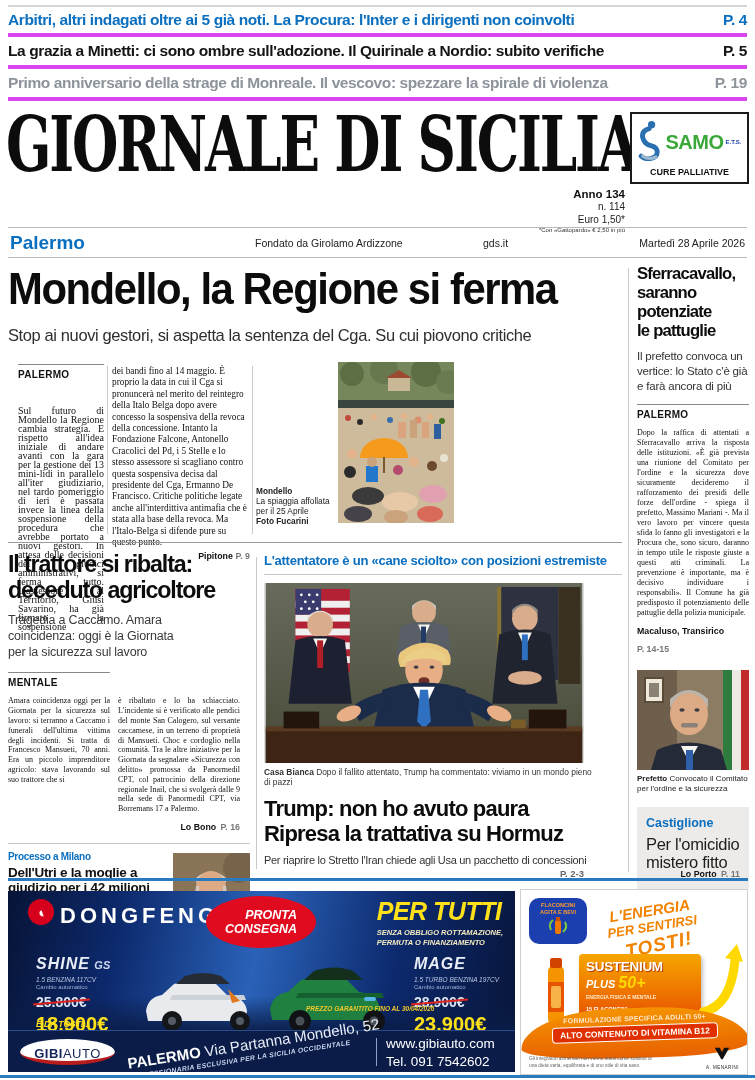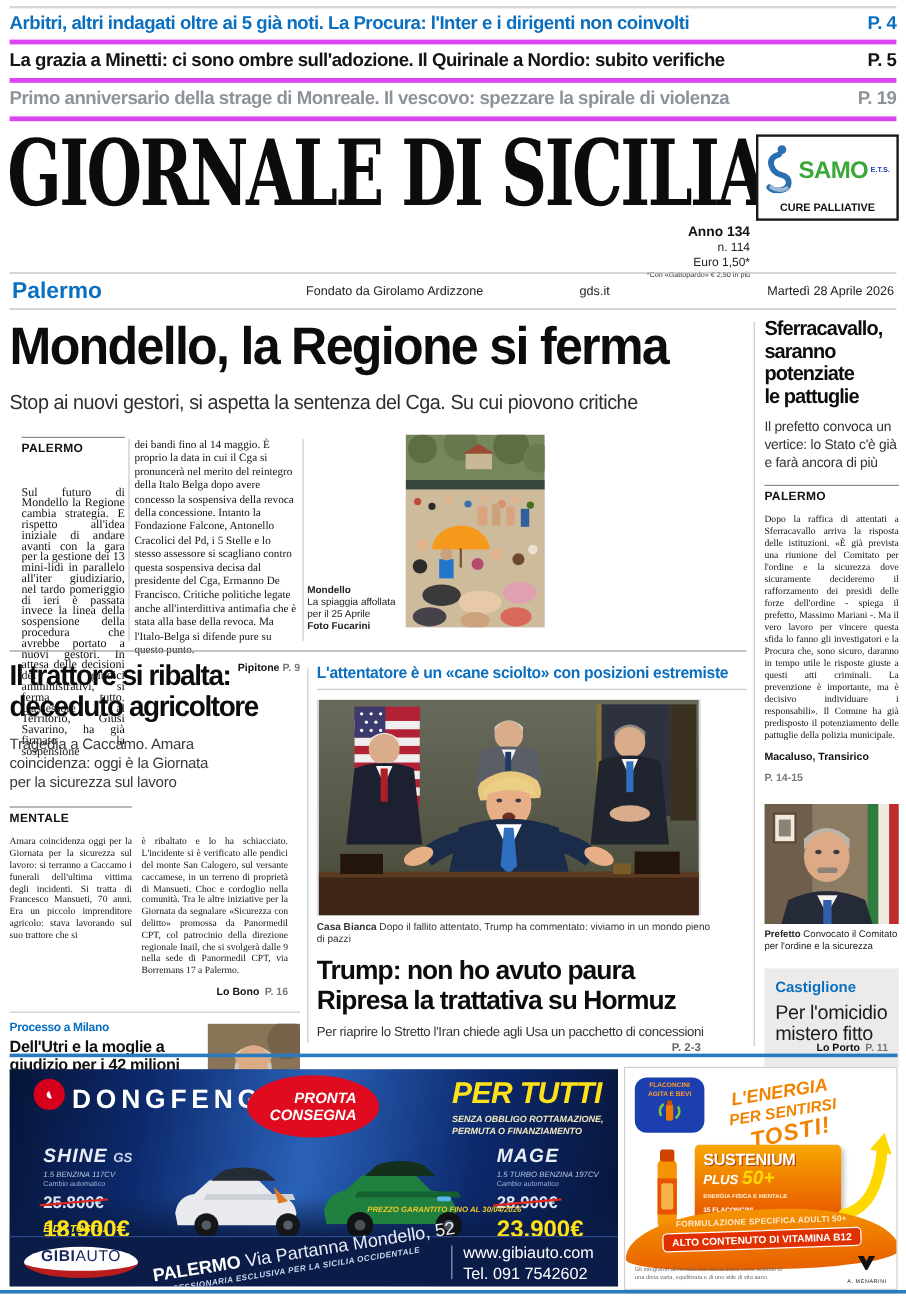--- a/index.html
+++ b/index.html
@@ -112,21 +112,21 @@
   .strike{position:relative;display:inline-block;font-size:14px;font-weight:bold;color:#dfe5f2;margin-top:4px}
   .strike::after{content:"";position:absolute;left:-3px;right:-3px;top:45%;height:2px;background:#e0241f;transform:rotate(-5deg)}
   .df-price{font-size:20px;font-weight:bold;color:var(--adyellow);margin-top:2px}
   .df-shine{position:absolute;left:28px;top:64px}
   .df-mage{position:absolute;right:16px;top:64px;text-align:left}
   .df-cars{position:absolute;left:120px;top:58px;width:280px;height:88px}
   .df-promo{position:absolute;left:28px;top:128px;color:var(--adyellow);font-weight:bold;font-style:italic;font-size:8.5px;line-height:1.35}
   .df-promo .p2{font-size:9.5px}
   .df-guar{position:absolute;left:298px;top:114px;color:#f0c929;font-weight:bold;font-style:italic;font-size:6.5px}
   .df-bar{position:absolute;left:0;bottom:0;width:507px;height:42px;background:#0a1c47;border-top:1px solid #2a4a8a}
-  .gibi{position:absolute;left:12px;top:8px;width:95px;height:26px;background:#fff;border-radius:50%;display:flex;align-items:flex-start;justify-content:center;border-bottom:6px solid #b91c1c}
+  .gibi{position:absolute;left:12px;top:8px;width:95px;height:26px;background:#fff;border-radius:50%;display:flex;align-items:flex-end;justify-content:center;border-bottom:4px solid #b91c1c}
   .gibi .g1{color:#16255c;font-weight:bold;font-size:13px;letter-spacing:0.5px}
   .gibi .g2{color:#16255c;font-weight:normal;font-size:13px;letter-spacing:0.5px}
   .df-addr{position:absolute;left:118px;top:4px}
   .df-addr .a1{font-size:15px;color:#e8edf8}
   .df-addr .a1 b{color:#fff;font-weight:bold}
   .df-addr .a2{font-size:6.8px;font-weight:bold;font-style:italic;color:#c9d4ee;letter-spacing:0.4px;margin-top:2px}
   .df-div{position:absolute;left:368px;top:7px;width:1px;height:28px;background:#8fa2cc}
   .df-web{position:absolute;left:378px;top:4px;font-size:13.5px;color:#fff;line-height:1.3}
   .sust{position:absolute;left:520px;top:889px;width:228px;height:186px;background:#fff;border:1px solid #cfcfcf;overflow:hidden}
   .su-badge{position:absolute;left:8px;top:8px;width:58px;height:46px;background:#1b3fae;border-radius:10px;text-align:center;padding-top:4px}

